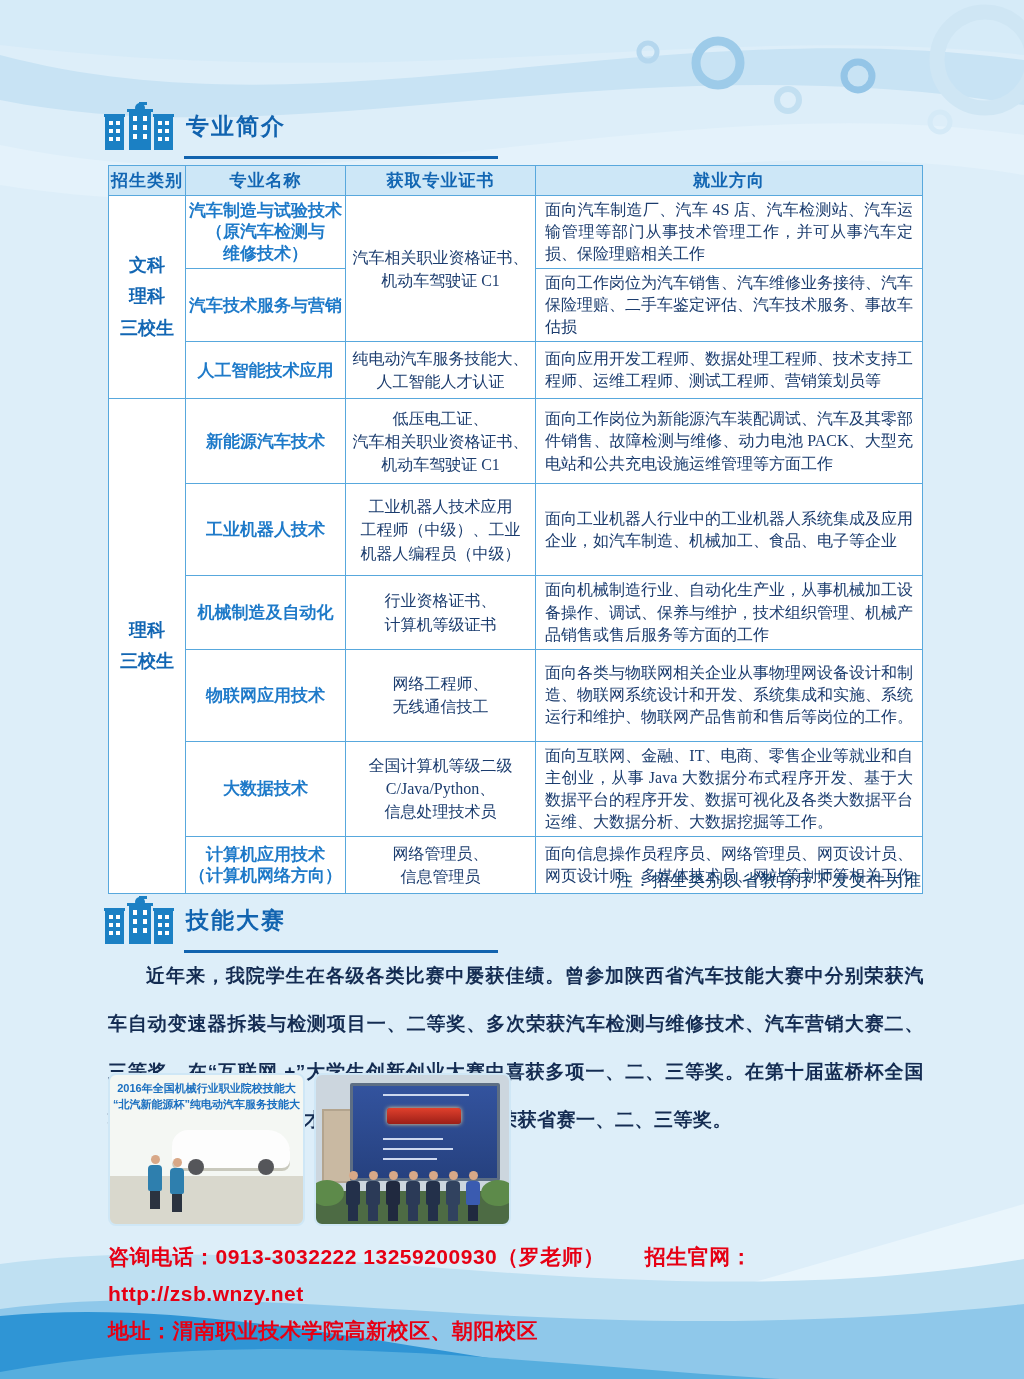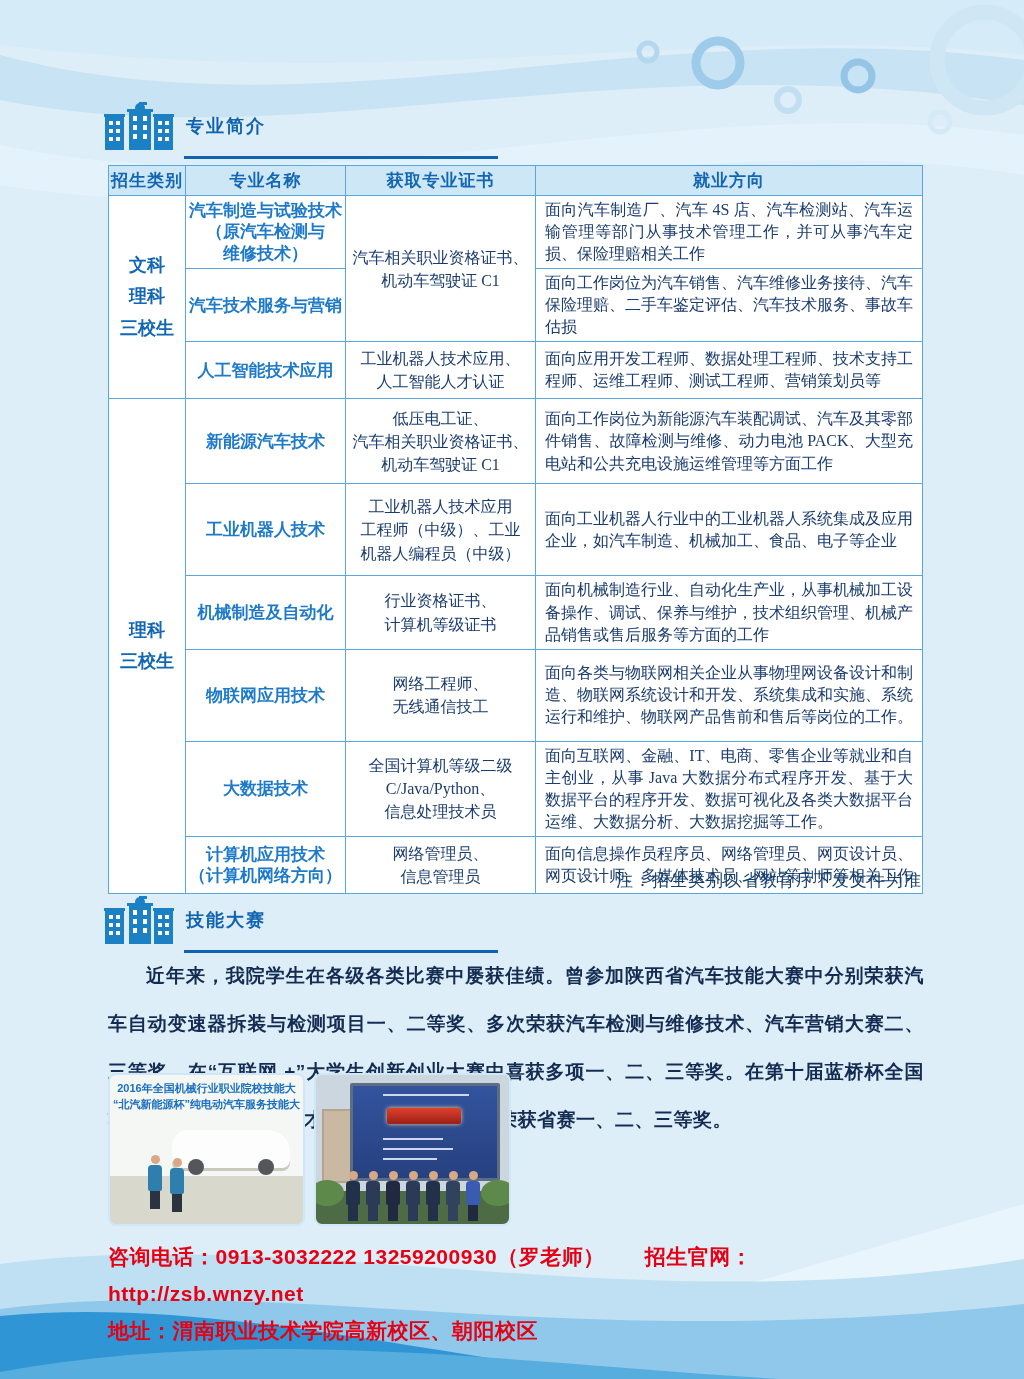--- a/index.html
+++ b/index.html
@@ -11,21 +11,21 @@
     color:#14406e;
   }
   .deco{ position:absolute; left:0; pointer-events:none; }
   .deco.top{ top:0; }
   .deco.bottom{ bottom:0; }
 
   
   .sec-header{ position:absolute; left:104px; width:600px; }
   .sec-header .row{ display:flex; align-items:center; gap:12px; }
   .sec-title{
-    font-size:18px; font-weight:bold; color:#1163af; letter-spacing:2px;
+    font-size:23px; font-weight:bold; color:#1163af; letter-spacing:2px;
   }
   .sec-underline{
     height:3px; background:#1163af; width:314px; margin:6px 0 0 80px;
   }
 
   
   .majors-table{
     position:absolute; left:108px; top:165px;
     border-collapse:collapse; table-layout:fixed; width:814px;
     background:#ffffff;
@@ -220,21 +220,21 @@
     <td class="cert" rowspan="2">汽车相关职业资格证书、
 机动车驾驶证 C1</td>
     <td class="job">面向汽车制造厂、汽车 4S 店、汽车检测站、汽车运输管理等部门从事技术管理工作，并可从事汽车定损、保险理赔相关工作</td>
   </tr>
   <tr style="height:68px;">
     <td class="major">汽车技术服务与营销</td>
     <td class="job">面向工作岗位为汽车销售、汽车维修业务接待、汽车保险理赔、二手车鉴定评估、汽车技术服务、事故车估损</td>
   </tr>
   <tr style="height:57px;">
     <td class="major">人工智能技术应用</td>
-    <td class="cert">工业机器人技术应用、
+    <td class="cert">纯电动汽车服务技能大、
 人工智能人才认证</td>
     <td class="job">面向应用开发工程师、数据处理工程师、技术支持工程师、运维工程师、测试工程师、营销策划员等</td>
   </tr>
   <tr style="height:85px;">
     <td class="cat" rowspan="6">理科
 三校生</td>
     <td class="major">新能源汽车技术</td>
     <td class="cert">低压电工证、
 汽车相关职业资格证书、
 机动车驾驶证 C1</td>

